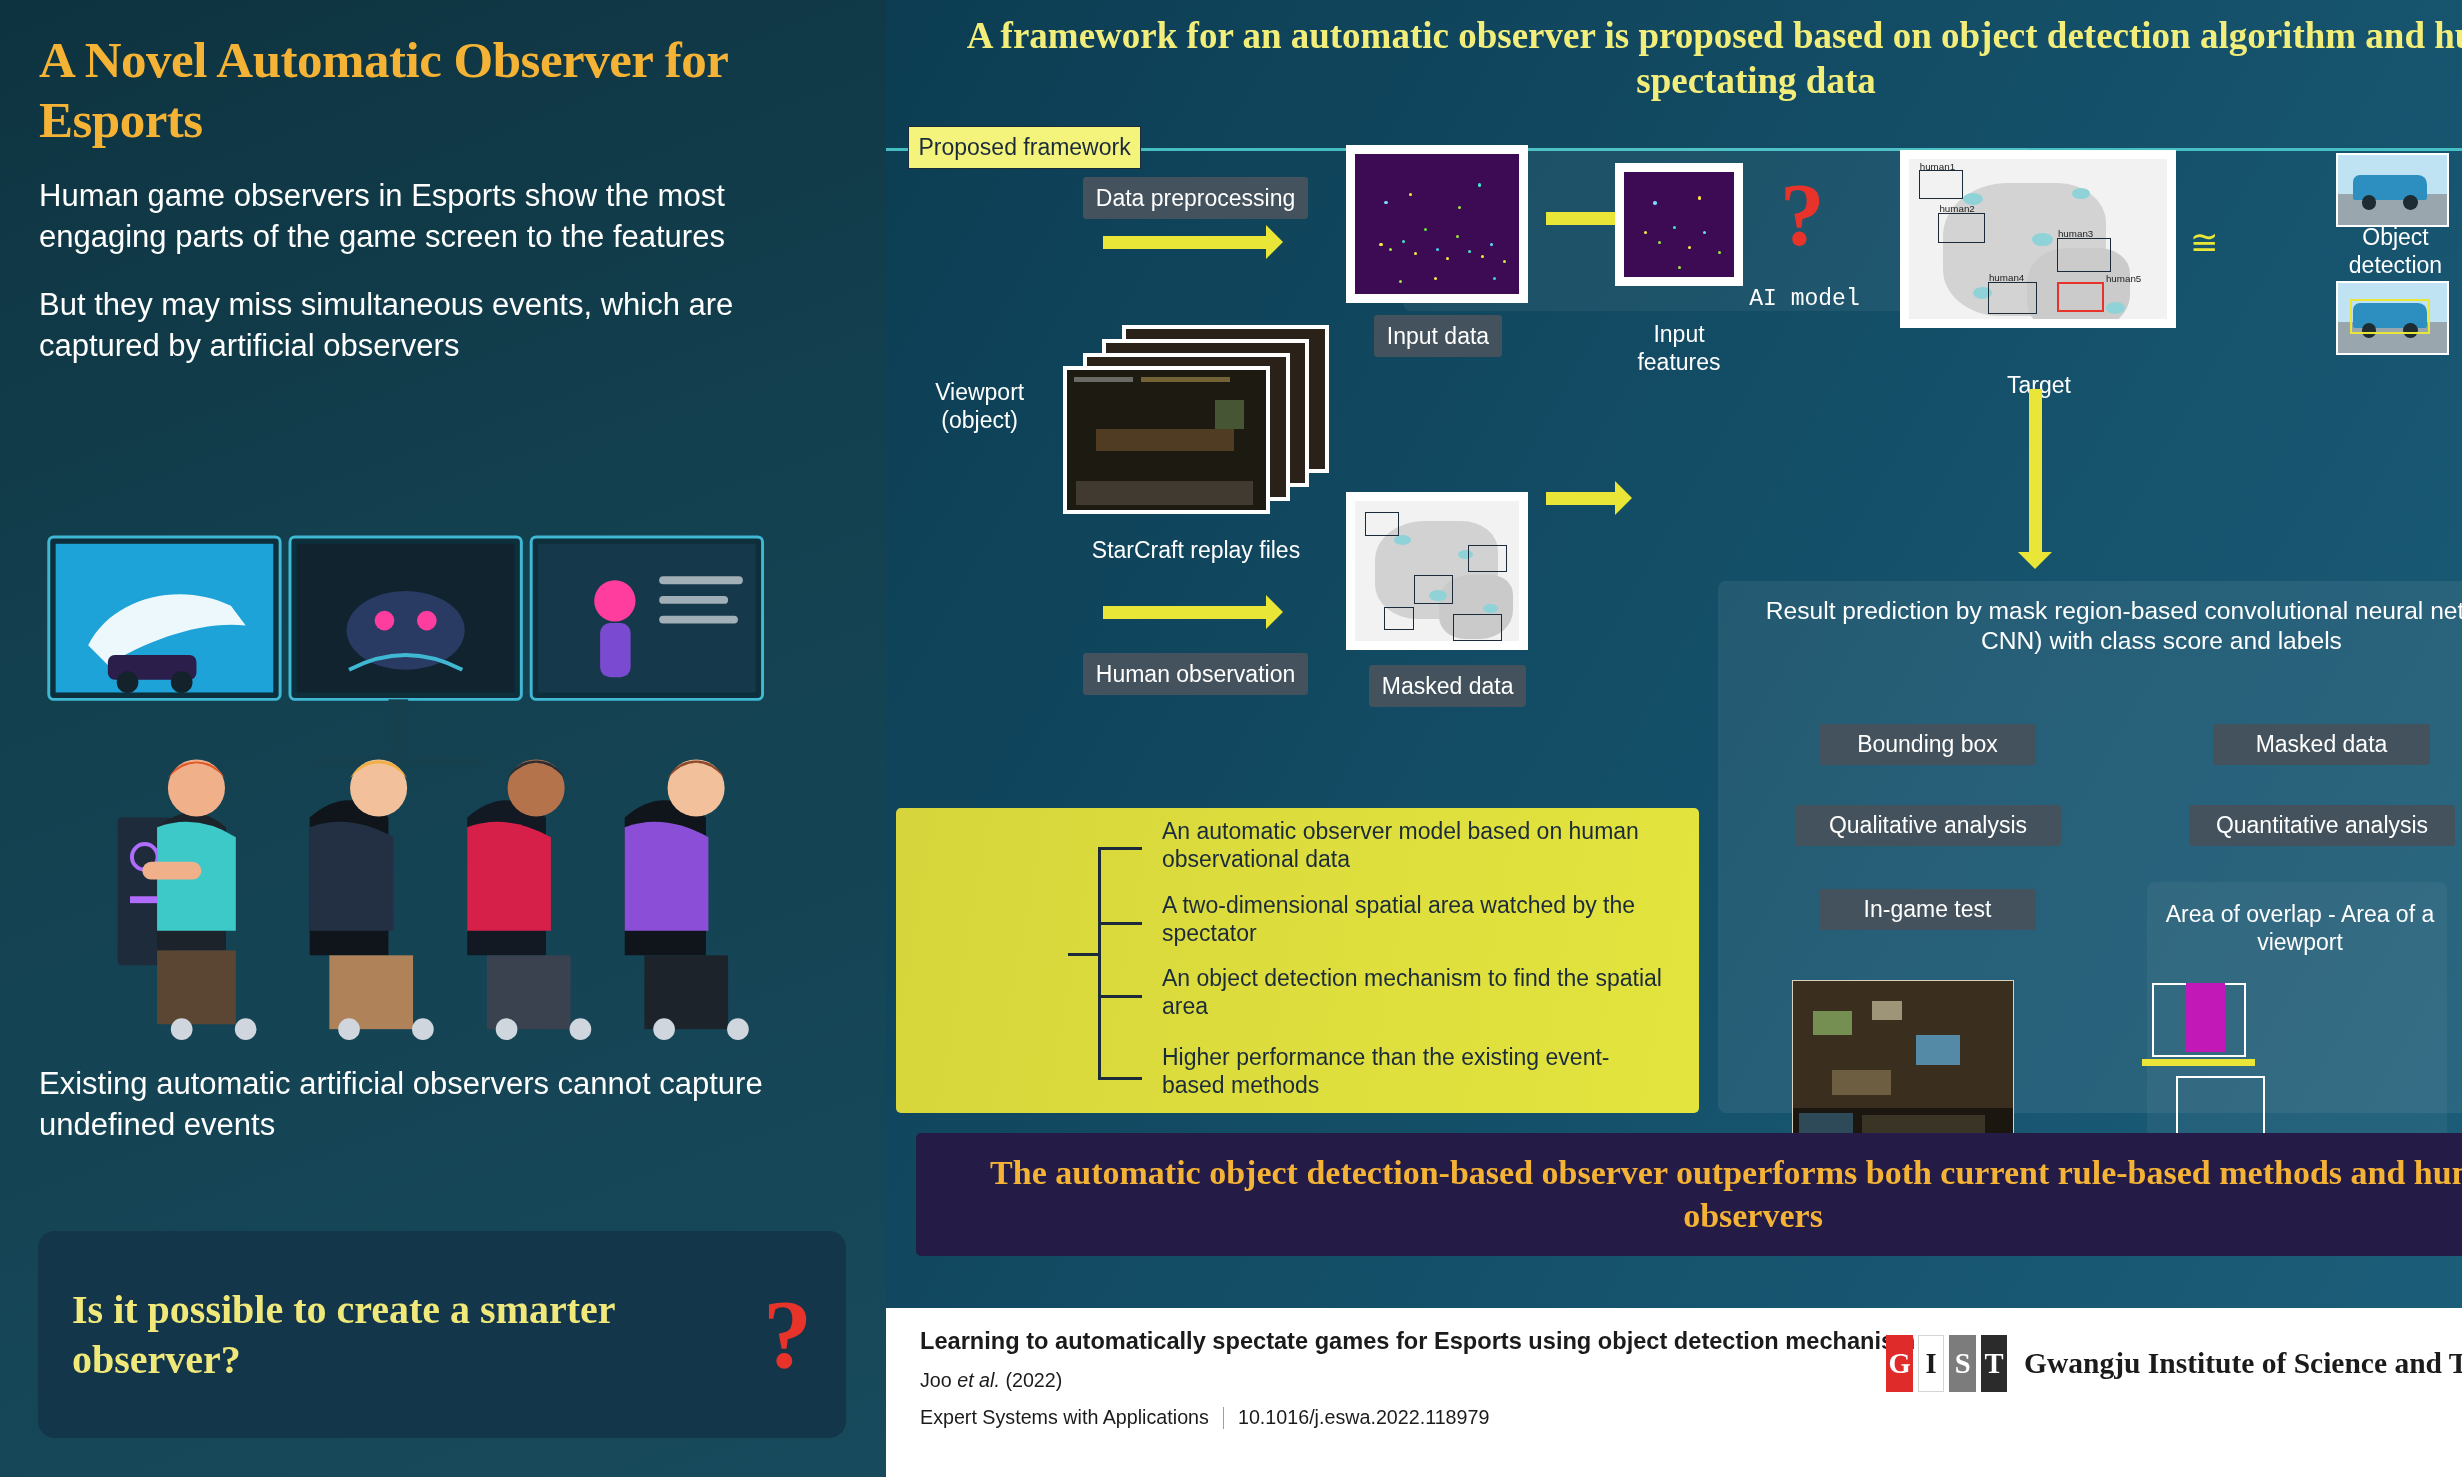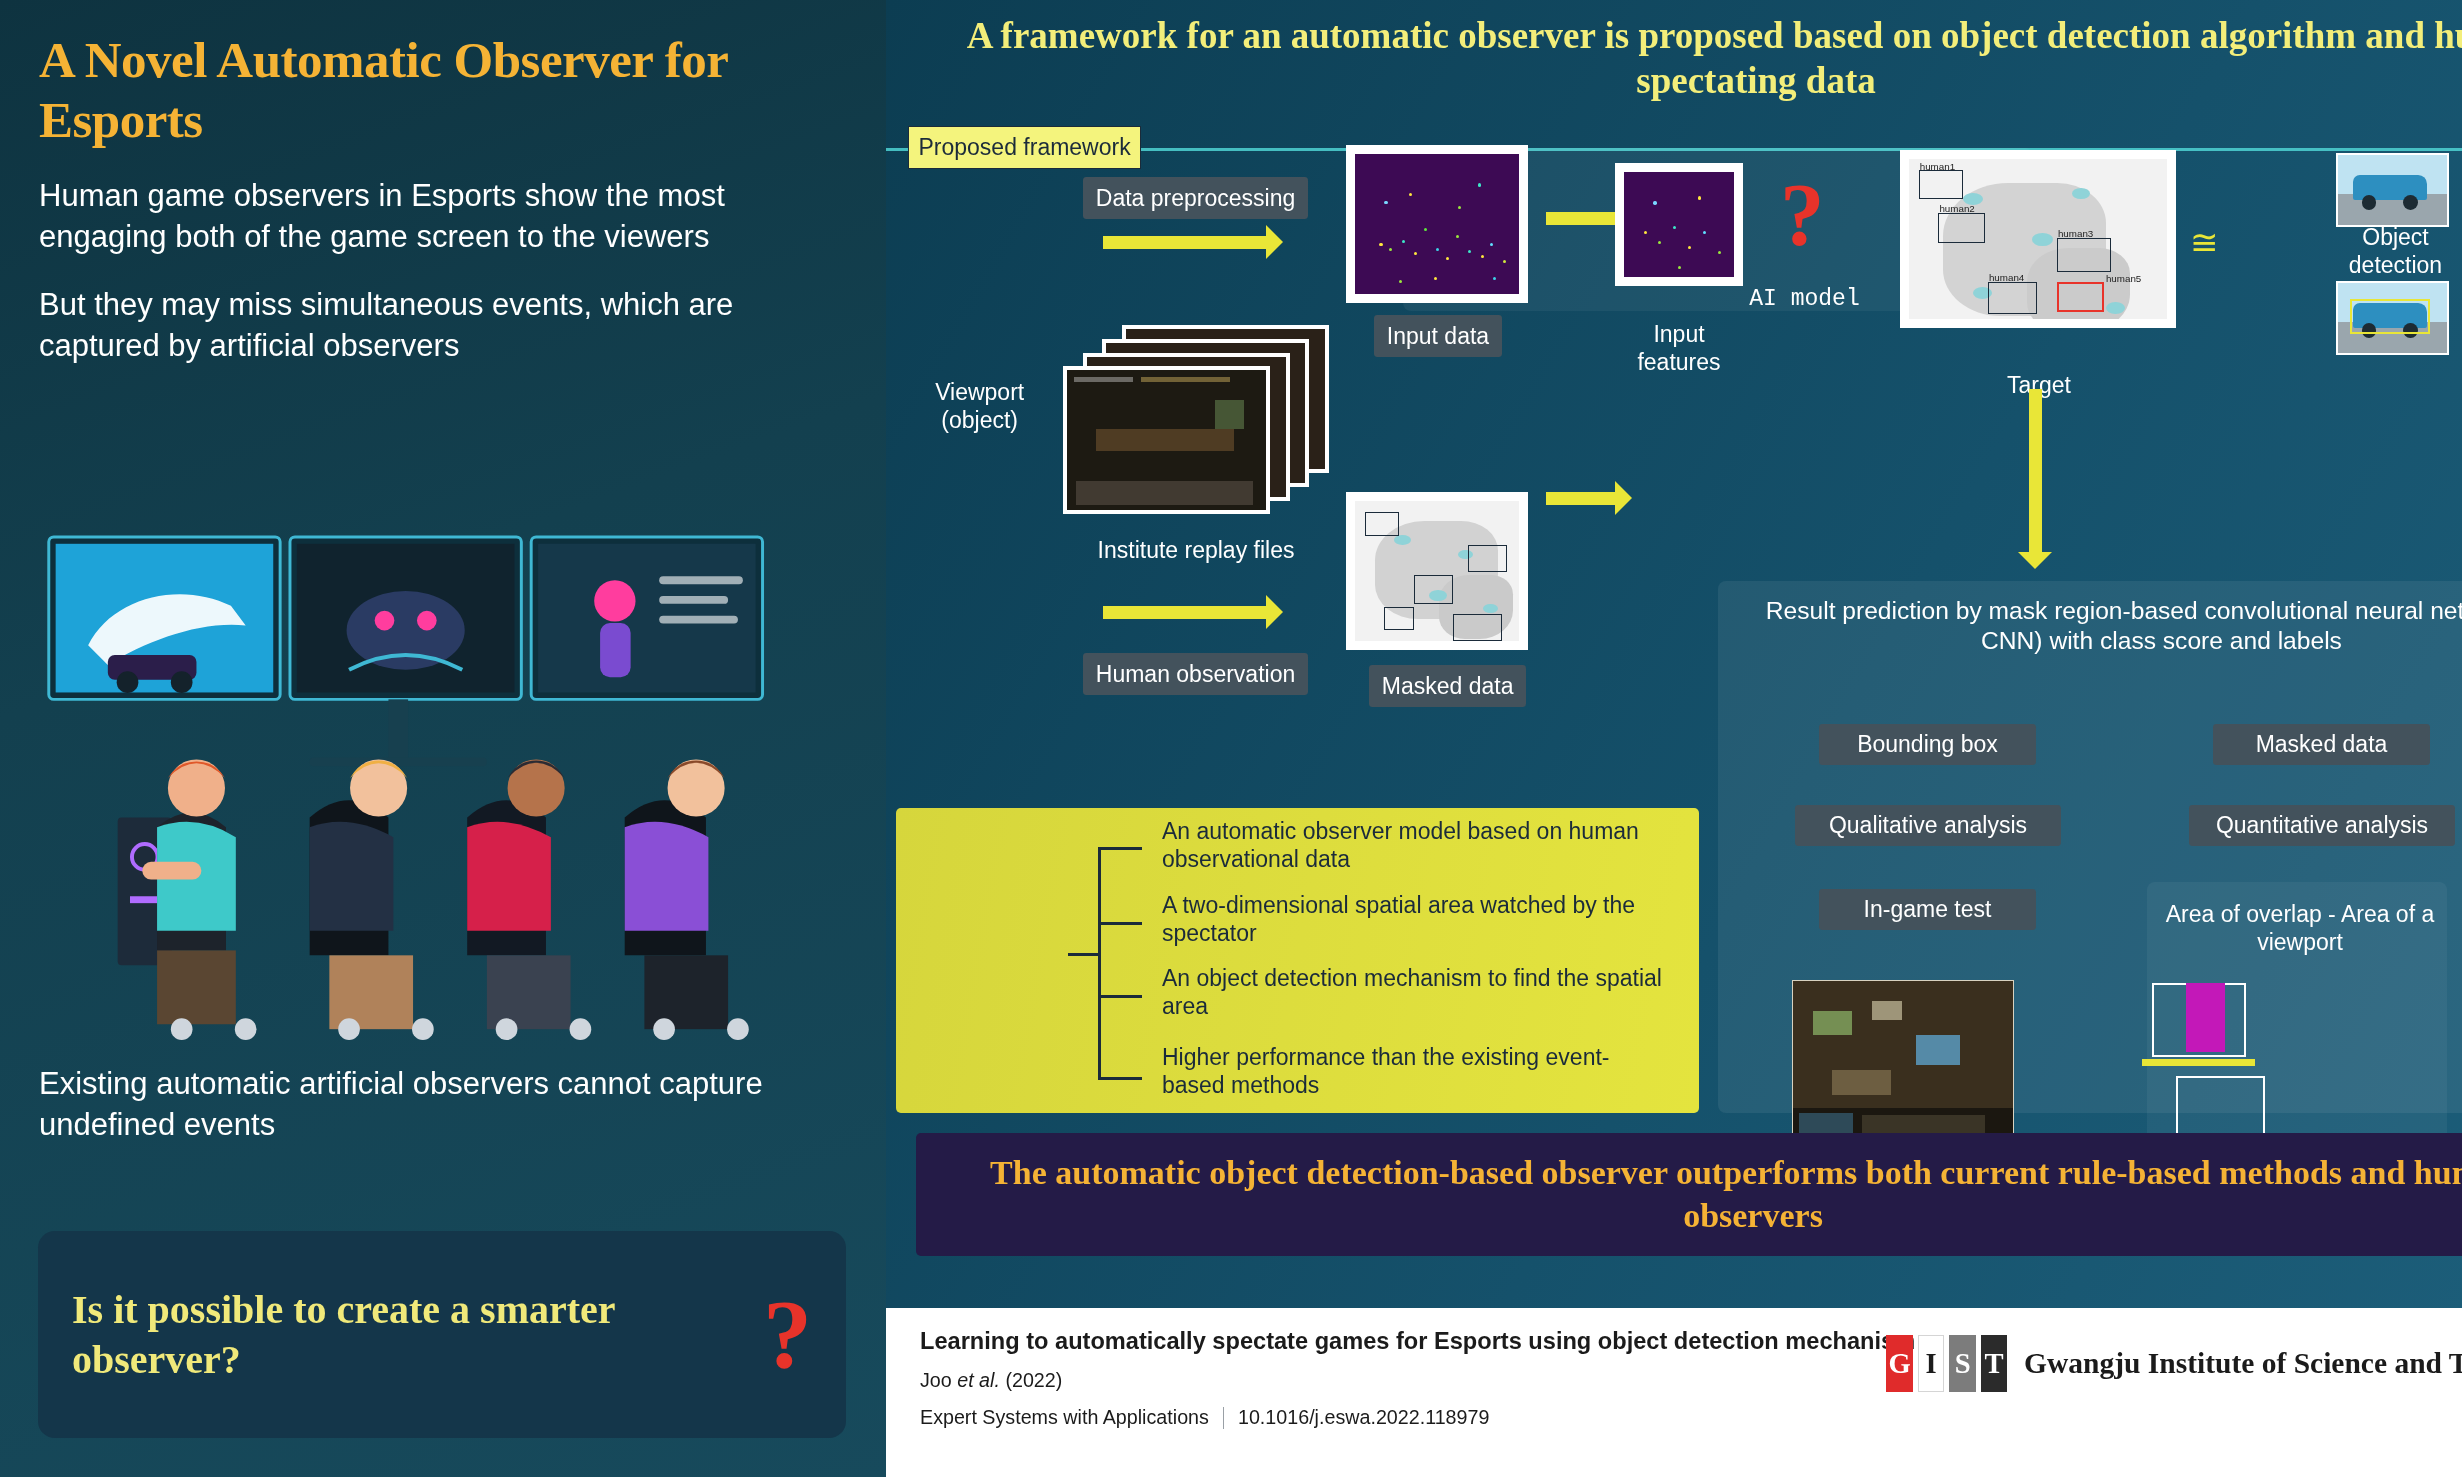--- a/index.html
+++ b/index.html
@@ -350,21 +350,21 @@
     color: #1b1b1b;
     font-size: 29.5px;
     line-height: 1.12;
   }
 </style>
 </head>
 <body>
 
 <div id="left-panel">
   <div id="left-title">A Novel Automatic Observer for Esports</div>
-  <div class="left-para">Human game observers in Esports show the most engaging both of the game screen to the viewers</div>
+  <div class="left-para">Human game observers in Esports show the most engaging parts of the game screen to the features</div>
   <div class="left-para">But they may miss simultaneous events, which are captured by artificial observers</div>
 </div>
 
 <svg id="esports-art" viewBox="0 0 1680 1070">
 
   <rect x="30" y="30" width="470" height="330" rx="10" fill="#0d2f3c" stroke="#3fb8d4" stroke-width="6"></rect>
   <rect x="44" y="44" width="442" height="302" fill="#1ea3d8"></rect>
   <path d="M110 250 C160 150 300 120 400 170 L430 210 C340 200 230 240 150 290 Z" fill="#ffffff" opacity=".92"></path>
   <rect x="150" y="270" width="180" height="50" rx="14" fill="#2b1e4a"></rect>
   <circle cx="190" cy="325" r="22" fill="#14222b"></circle>
@@ -452,21 +452,21 @@
     <div class="replay" style="left:44px; top:13.8px;"></div>
     <div class="replay" style="left:24.6px; top:27.6px;"></div>
     <div class="replay" style="left:4.9px; top:41px; background:#1d1a12;">
       <div class="scr-line" style="left:6.9px; top:6.9px; width:59px; height:4.9px;"></div>
       <div class="scr-line" style="left:74px; top:6.9px; width:89px; height:4.9px; background:rgba(200,170,90,.5);"></div>
       <div class="scr-line" style="left:29.5px; top:59px; width:138px; height:21.7px; background:rgba(120,90,50,.55);"></div>
       <div class="scr-line" style="left:8.9px; top:111px; width:177px; height:23.6px; background:rgba(90,80,70,.6);"></div>
       <div class="scr-line" style="left:148px; top:29.5px; width:29.5px; height:29.5px; background:rgba(150,200,120,.35);"></div>
     </div>
   </div>
-  <div class="plain-label" style="position:absolute; left:172px; top:537px; width:276px;">Institute replay files</div>
+  <div class="plain-label" style="position:absolute; left:172px; top:537px; width:276px;">StarCraft replay files</div>
 
   <div class="chip" style="position:absolute; left:197px; top:177px;">Data preprocessing</div>
   <div class="arrow-r" style="left:217px; top:236px; width:163px;"></div>
 
   <div class="chip" style="position:absolute; left:197px; top:653px;">Human observation</div>
   <div class="arrow-r" style="left:217px; top:606px; width:163px;"></div>
 
   <div class="white-box" style="left:460px; top:145px; width:182px; height:158px;">
     <div class="purple-plot">
       <div class="dot" style="left:24.6px; top:89px; background:#ffe83d;"></div>

